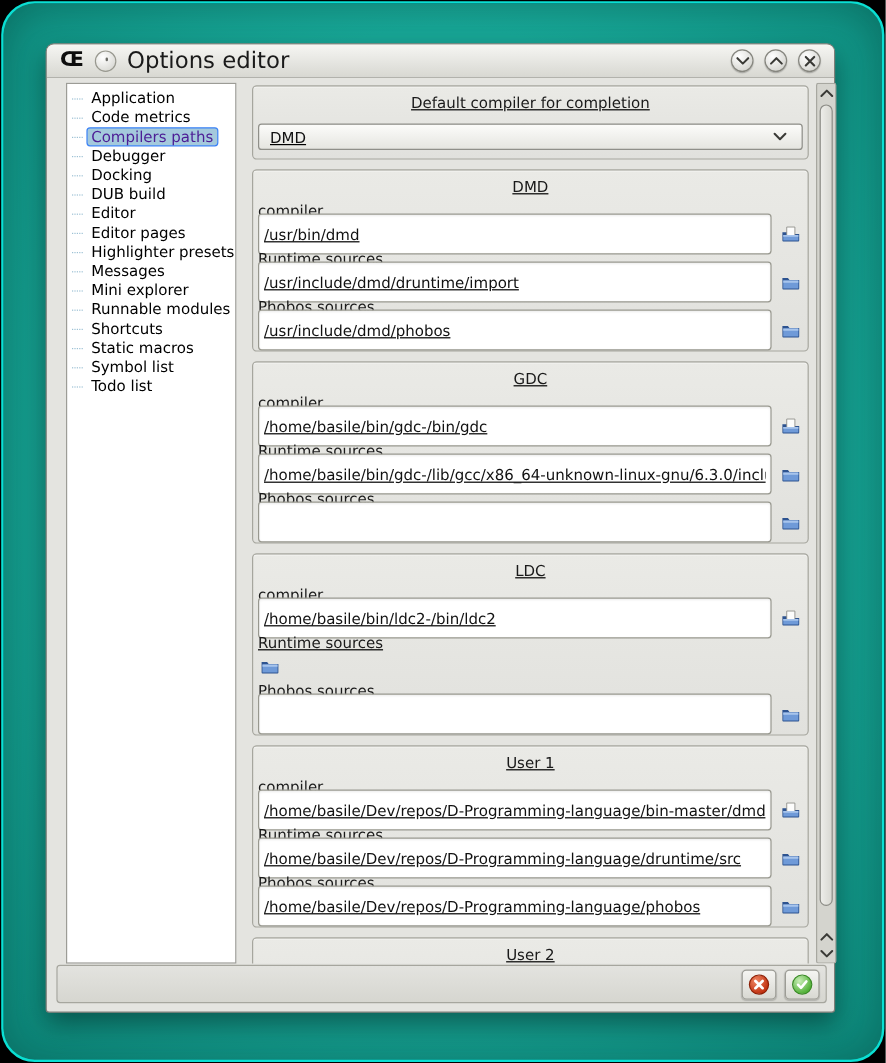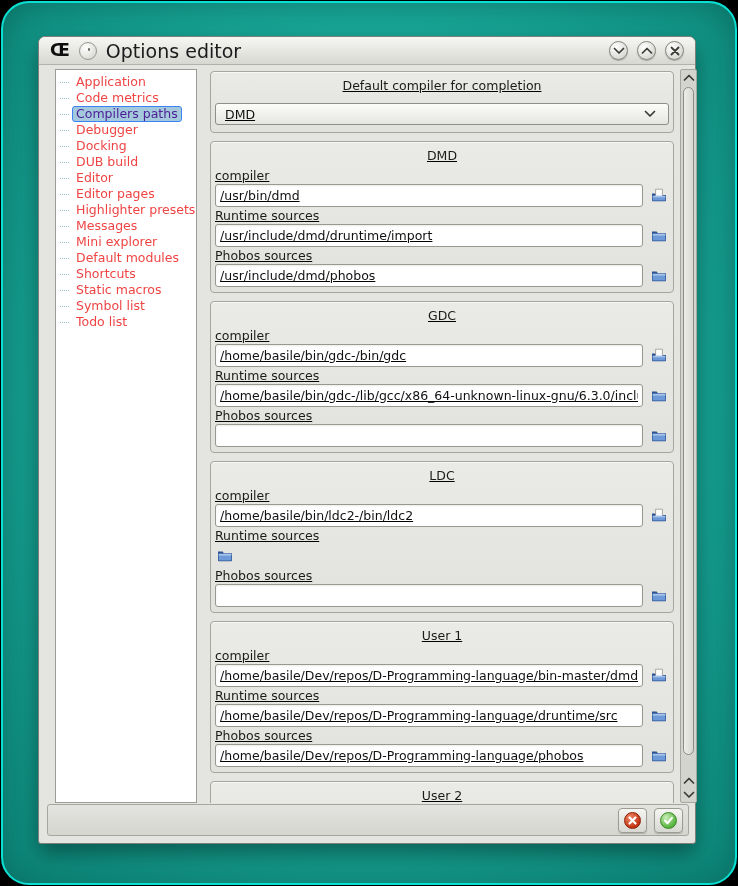--- a/index.html
+++ b/index.html
@@ -51,21 +51,21 @@
   }
   .wbtn svg { display:block; }
 
   
   .sidebar {
     position:absolute; left:16px; top:32px; width:142px; height:734px;
     background:#fff; border:1px solid #9c9c96; overflow:hidden; padding-top:4px;
   }
   .tree-item { height:16px; display:flex; align-items:center; padding-left:4px; cursor:pointer; }
   .twig { width:9px; border-top:1px dotted #9cc0d4; margin-right:3px; flex:none; }
-  .tlabel { font-size:12.5px; color:#ef4444; line-height:14px; white-space:nowrap; padding:0 3px; border:1px solid transparent; }
+  .tlabel { font-size:12.5px; color:#000000; line-height:14px; white-space:nowrap; padding:0 3px; border:1px solid transparent; }
   .tree-item.selected .tlabel {
     background:#a4c9dc; border:1px solid #3b82f6; border-radius:3px; color:#4c1d95;
   }
   .splitter { position:absolute; left:158px; top:32px; width:9px; height:734px; cursor:col-resize; }
 
   
   .scrollarea { position:absolute; left:167px; top:32px; width:492px; height:734px; overflow:hidden; }
   .content { position:absolute; left:4px; top:2px; width:464px; }
   .group {
     border:1px solid #a6a69e; border-radius:4px;
@@ -78,21 +78,21 @@
     height:22px; margin-top:8px;
     border:1px solid #8f8f89; border-radius:3px;
     background:linear-gradient(#fcfcfa,#e5e5e0);
     display:flex; align-items:center; padding:0 9px;
     font-size:12.5px; color:#111; cursor:pointer;
   }
   .combo .chev { margin-left:auto; display:flex; }
   .flabel { text-align:left; font-size:12.5px; color:#1a1a1a; line-height:16px; margin-top:3px; }
   .frow { display:flex; align-items:center; margin-top:1px; height:20px; gap:6px; }
   .finput {
-    flex:1; height:23px; min-width:0;
+    flex:1; height:34px; min-width:0;
     border:1px solid #98988f; border-radius:3px; background:#fff;
     font-family:"DejaVu Sans", sans-serif; font-size:12.5px; color:#111;
     padding:0 4px; outline:none;
     box-shadow:inset 0 1px 2px rgba(0,0,0,.08);
   }
   .ficon { width:20px; height:18px; border:none; background:transparent; padding:0; display:flex; align-items:center; justify-content:center; cursor:pointer; flex:none; }
 
   
   .vscrollbar {
     position:absolute; right:1px; top:0; width:17px; height:734px;
@@ -223,21 +223,21 @@
     <div class="tree-item">
         <span class="twig"></span>
         <span class="tlabel">Messages</span>
       </div>
     <div class="tree-item">
         <span class="twig"></span>
         <span class="tlabel">Mini explorer</span>
       </div>
     <div class="tree-item">
         <span class="twig"></span>
-        <span class="tlabel">Default modules</span>
+        <span class="tlabel">Runnable modules</span>
       </div>
     <div class="tree-item">
         <span class="twig"></span>
         <span class="tlabel">Shortcuts</span>
       </div>
     <div class="tree-item">
         <span class="twig"></span>
         <span class="tlabel">Static macros</span>
       </div>
     <div class="tree-item">

